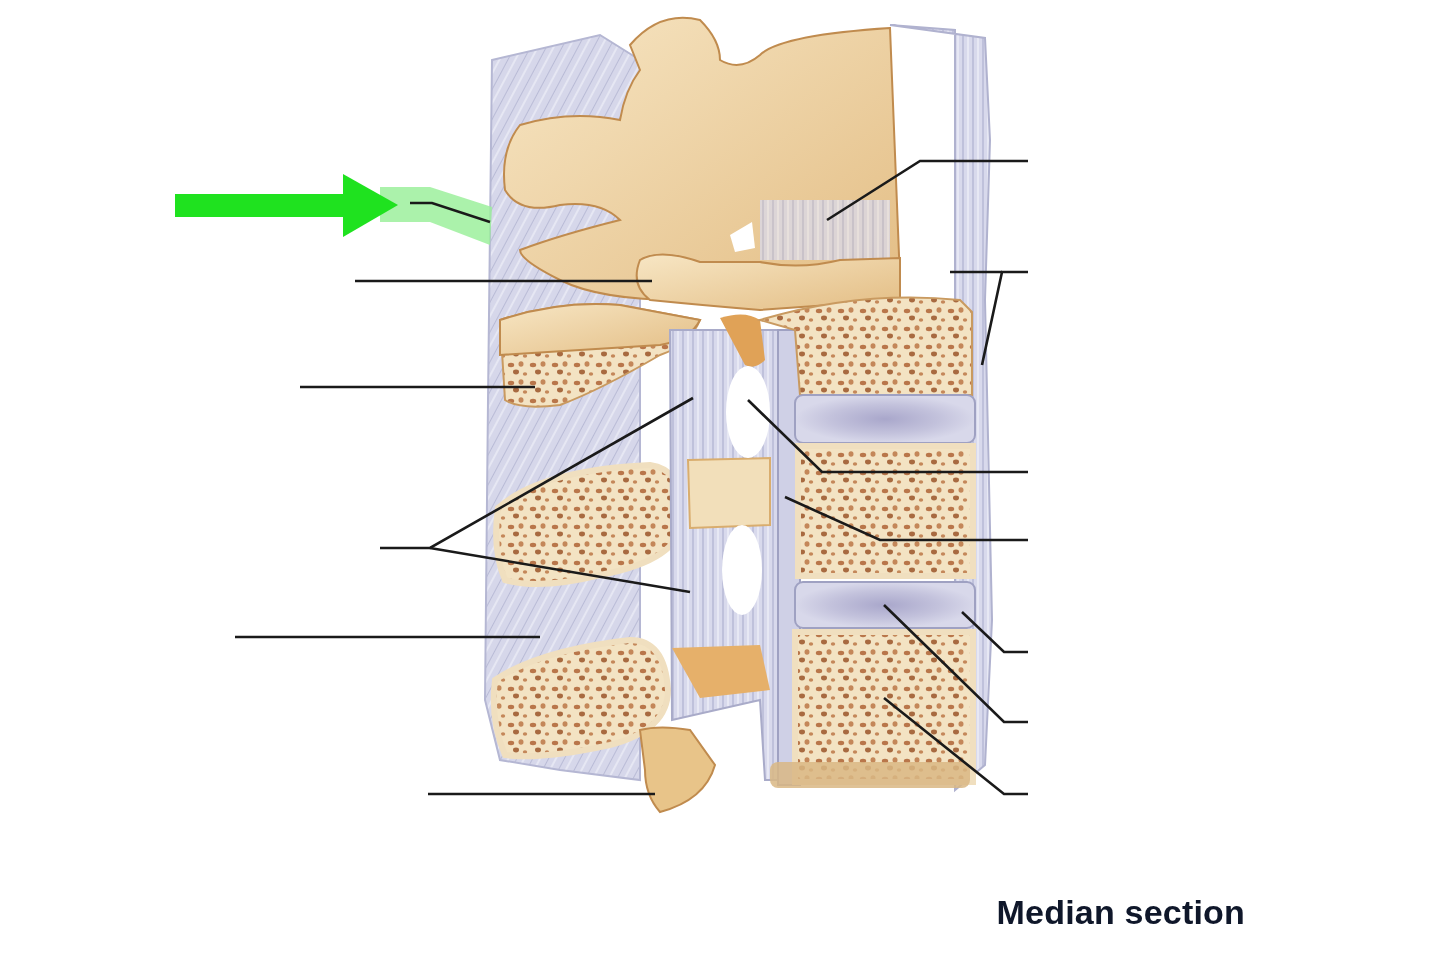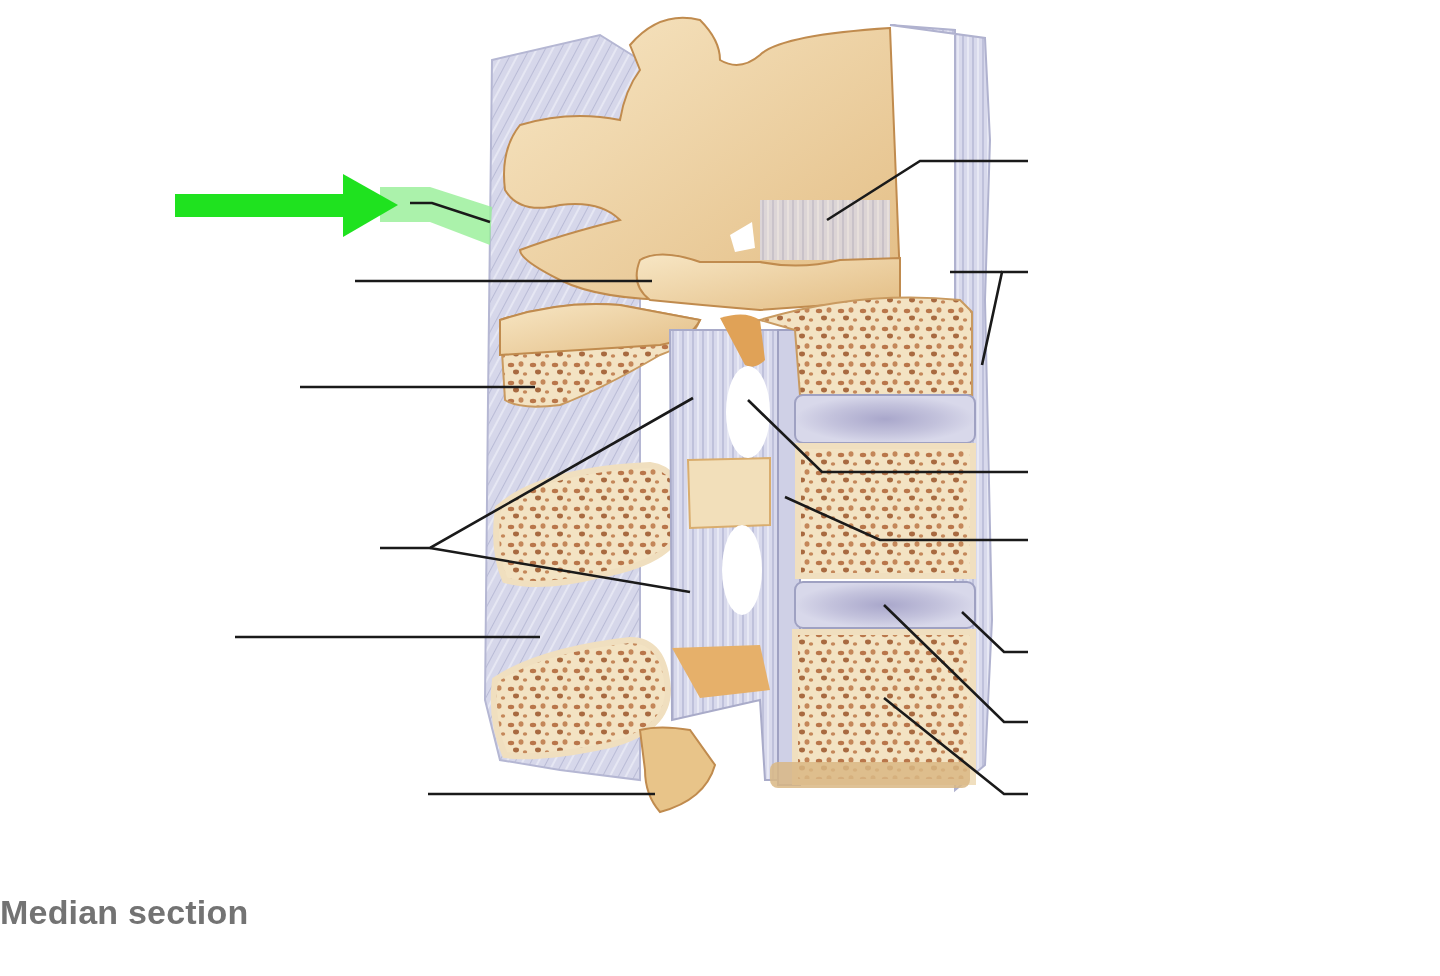--- a/index.html
+++ b/index.html
@@ -1,18 +1,18 @@
 <!DOCTYPE html>
 <html><head>
 <meta charset="utf-8">
 <style>
   html,body{margin:0;padding:0;background:#ffffff;}
   body{width:1440px;height:976px;position:relative;overflow:hidden;font-family:"Liberation Sans",sans-serif;}
   #diagram{position:absolute;left:0;top:0;width:1440px;height:976px;}
-  .caption{position:absolute;left:0;width:1245px;top:893px;text-align:left;font-weight:bold;font-size:34px;color:#737373;letter-spacing:0.2px;}
+  .caption{position:absolute;left:0;width:1245px;top:893px;text-align:right;font-weight:bold;font-size:34px;color:#0f172a;letter-spacing:0.2px;}
 </style>
 </head>
 <body>
 
 <svg id="diagram" viewBox="0 0 1440 976" xmlns="http://www.w3.org/2000/svg">
   <defs>
     <pattern id="fibers" width="14" height="14" patternUnits="userSpaceOnUse" patternTransform="rotate(28)">
       <rect width="14" height="14" fill="#d6d7ea"></rect>
       <line x1="0" y1="0" x2="0" y2="14" stroke="#b9bbd6" stroke-width="2"></line>
       <line x1="7" y1="0" x2="7" y2="14" stroke="#e6e7f3" stroke-width="2"></line>

